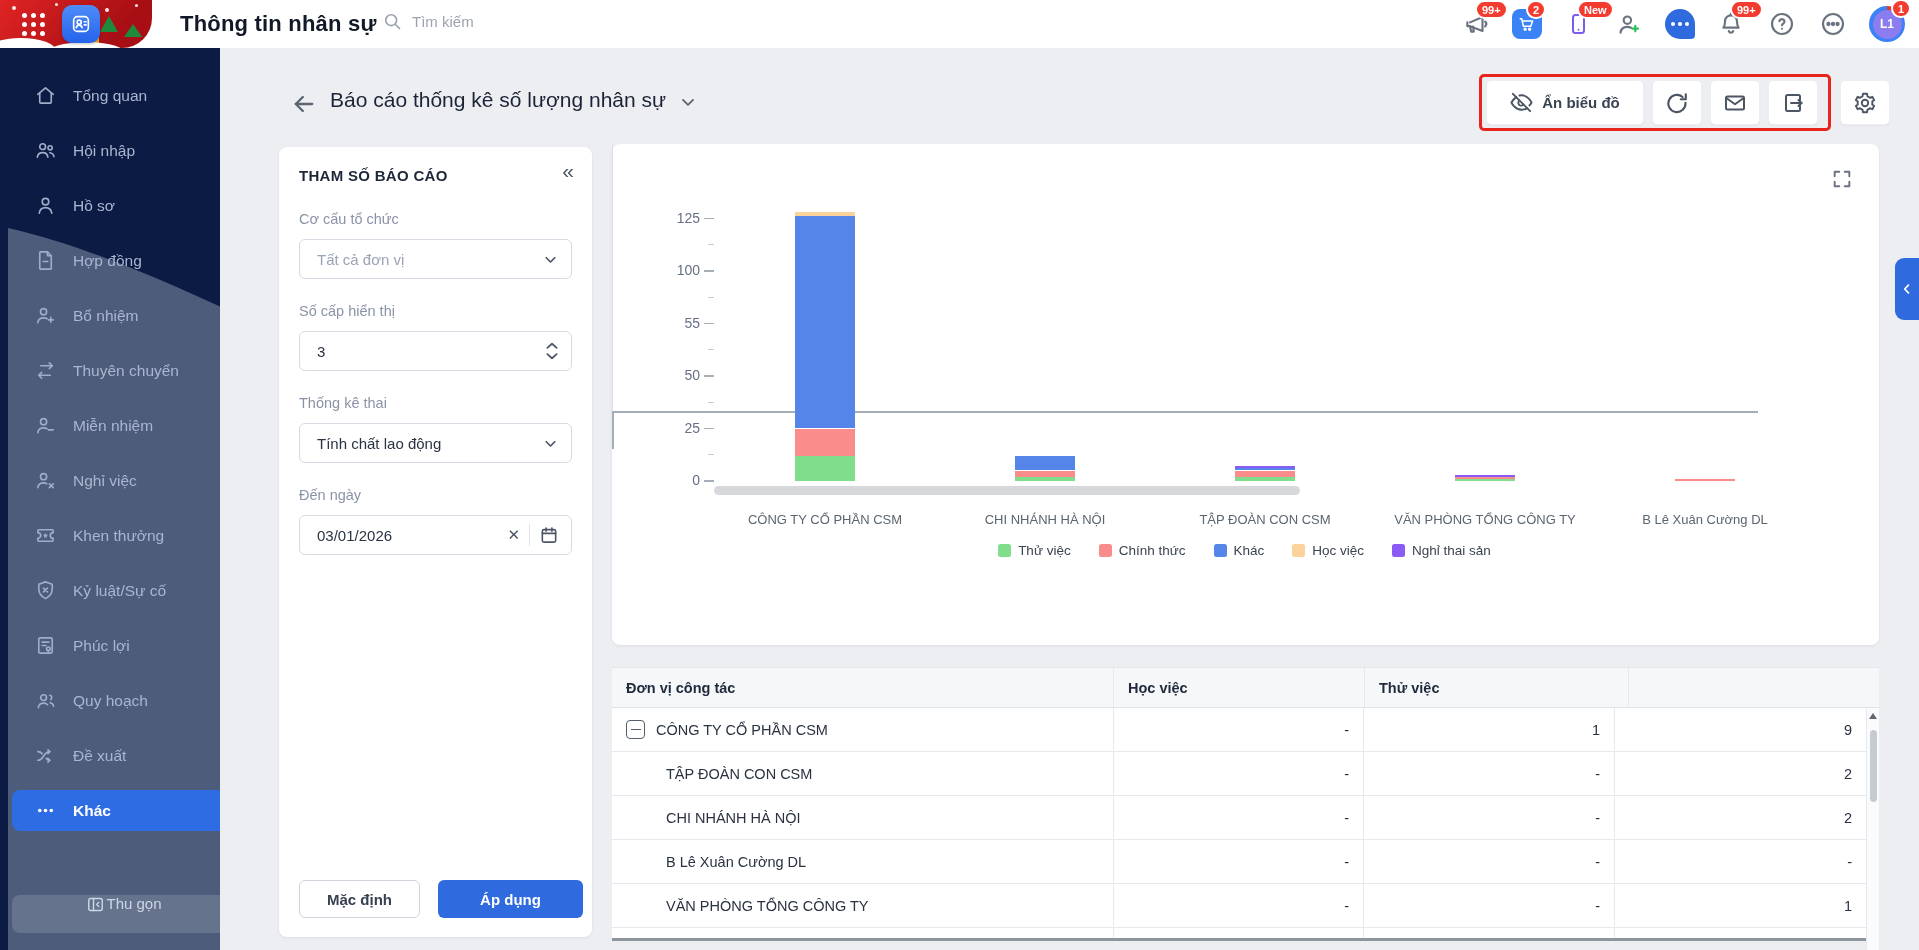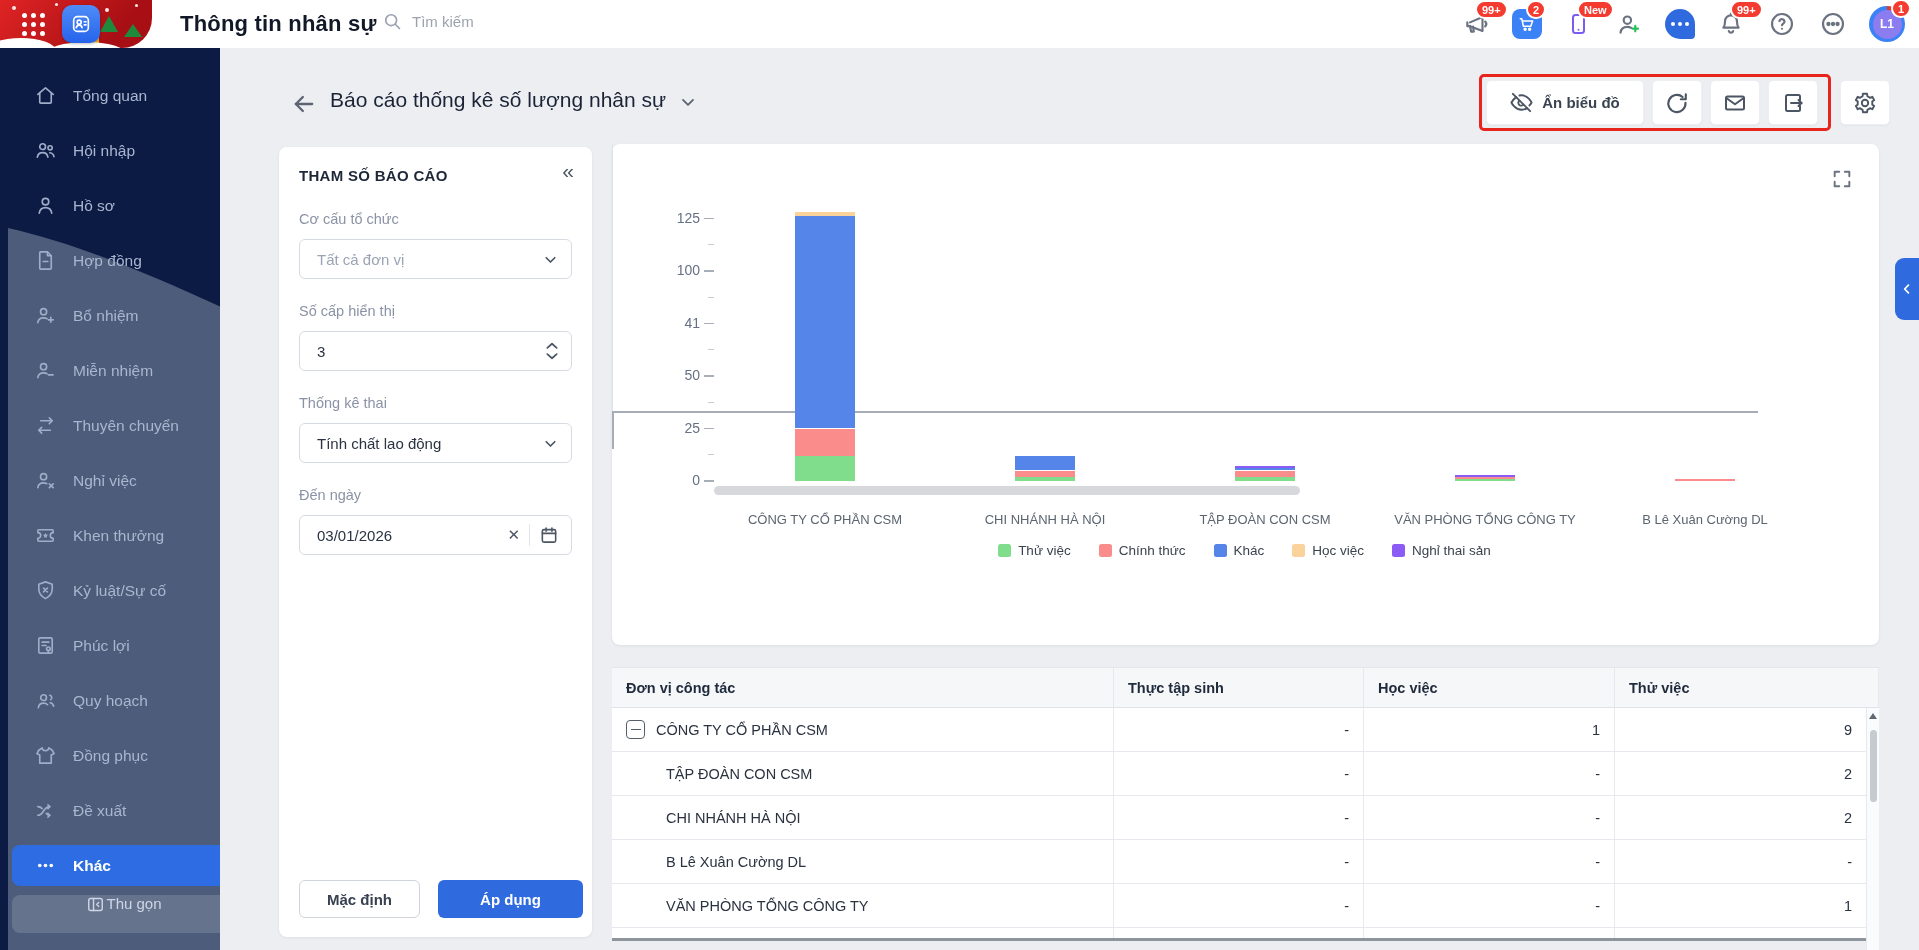--- a/index.html
+++ b/index.html
@@ -283,42 +283,42 @@
             <circle cx="10" cy="8" r="3.2"></circle>
             <path d="M4 19.5c.4-3.2 2.8-5 6-5 1.3 0 2.6.3 3.6.9"></path>
             <path d="M17.5 14v5M15 16.5h5"></path>
           </svg>
         </span>
         <span>Bổ nhiệm</span>
       </div>
       <div class="side-item">
         <span class="s-ic">
           <svg width="23" height="23" viewBox="0 0 24 24" fill="none" stroke="currentColor" stroke-width="1.7" stroke-linecap="round" stroke-linejoin="round">
-            <circle cx="10" cy="8" r="3.2"></circle>
-            <path d="M4 19.5c.4-3.2 2.8-5 6-5 1.3 0 2.6.3 3.6.9"></path>
-            <path d="M15 16.5h5"></path>
-          </svg>
-        </span>
-        <span>Miễn nhiệm</span>
-      </div>
-      <div class="side-item">
-        <span class="s-ic">
-          <svg width="23" height="23" viewBox="0 0 24 24" fill="none" stroke="currentColor" stroke-width="1.7" stroke-linecap="round" stroke-linejoin="round">
             <path d="M16 4l3 3-3 3"></path>
             <path d="M19 7H7"></path>
             <path d="M8 14l-3 3 3 3"></path>
             <path d="M5 17h12"></path>
           </svg>
         </span>
         <span>Thuyên chuyển</span>
       </div>
       <div class="side-item">
         <span class="s-ic">
           <svg width="23" height="23" viewBox="0 0 24 24" fill="none" stroke="currentColor" stroke-width="1.7" stroke-linecap="round" stroke-linejoin="round">
             <circle cx="10" cy="8" r="3.2"></circle>
+            <path d="M4 19.5c.4-3.2 2.8-5 6-5 1.3 0 2.6.3 3.6.9"></path>
+            <path d="M15 16.5h5"></path>
+          </svg>
+        </span>
+        <span>Miễn nhiệm</span>
+      </div>
+      <div class="side-item">
+        <span class="s-ic">
+          <svg width="23" height="23" viewBox="0 0 24 24" fill="none" stroke="currentColor" stroke-width="1.7" stroke-linecap="round" stroke-linejoin="round">
+            <circle cx="10" cy="8" r="3.2"></circle>
             <path d="M4 19.5c.4-3.2 2.8-5 6-5 1.2 0 2.4.3 3.4.8"></path>
             <path d="M16 15.5l4 4M20 15.5l-4 4"></path>
           </svg>
         </span>
         <span>Nghỉ việc</span>
       </div>
       <div class="side-item">
         <span class="s-ic">
           <svg width="23" height="23" viewBox="0 0 24 24" fill="none" stroke="currentColor" stroke-width="1.7" stroke-linecap="round" stroke-linejoin="round">
             <path d="M4 9V7a1 1 0 0 1 1-1h14a1 1 0 0 1 1 1v2a2.3 2.3 0 0 0 0 6v2a1 1 0 0 1-1 1H5a1 1 0 0 1-1-1v-2a2.3 2.3 0 0 0 0-6z"></path>
@@ -350,28 +350,20 @@
       <div class="side-item">
         <span class="s-ic">
           <svg width="23" height="23" viewBox="0 0 24 24" fill="none" stroke="currentColor" stroke-width="1.7" stroke-linecap="round" stroke-linejoin="round">
             <circle cx="10" cy="9" r="3"></circle>
             <path d="M4.5 19.5c.4-3 2.7-4.8 5.5-4.8 1.7 0 3.2.6 4.2 1.7"></path>
             <path d="M16.5 6.5a2.6 2.6 0 0 1 1 4.6"></path>
             <path d="M17 14.3c1.9.5 3.2 1.9 3.5 3.7"></path>
           </svg>
         </span>
         <span>Quy hoạch</span>
-      </div>
-      <div class="side-item">
-        <span class="s-ic">
-          <svg width="23" height="23" viewBox="0 0 24 24" fill="none" stroke="currentColor" stroke-width="1.7" stroke-linecap="round" stroke-linejoin="round">
-            <path d="M8.5 4 5 6.5 3 10l3 1.5V20h12v-8.5L21 10l-2-3.5L15.5 4c0 2-1.2 3-3.5 3s-3.5-1-3.5-3z"></path>
-          </svg>
-        </span>
-        <span>Đồng phục</span>
       </div>
       <div class="side-item">
         <span class="s-ic">
           <svg width="23" height="23" viewBox="0 0 24 24" fill="none" stroke="currentColor" stroke-width="1.7" stroke-linecap="round" stroke-linejoin="round">
             <path d="M4 17c3 0 4.5-2 6-4.5S13.5 8 16.5 8"></path>
             <path d="M14.5 6l2 2-2 2"></path>
             <path d="M4 8c2 0 3.4.8 4.5 2"></path>
             <path d="M12.8 15c1 1.2 2.3 2 3.7 2"></path>
             <path d="M14.5 15l2 2-2 2"></path>
           </svg>
@@ -516,21 +508,21 @@
     </svg>
   </div>
   <div id="plot">
       <div style="left: 101px; top: 70px; width: 1px; height: 267px; background: rgb(223, 227, 232);"></div>
       <div class="ytick-label" style="left: 18px; top: 328px;">0</div>
       <div class="tickstub" style="left: 92px; top: 336.25px; width: 10px; height: 1.6px;"></div>
       <div class="ytick-label" style="left: 18px; top: 275.5px;">25</div>
       <div class="tickstub" style="left: 92px; top: 283.75px; width: 10px; height: 1.6px;"></div>
       <div class="ytick-label" style="left: 18px; top: 223px;">50</div>
       <div class="tickstub" style="left: 92px; top: 231.25px; width: 10px; height: 1.6px;"></div>
-      <div class="ytick-label" style="left: 18px; top: 170.5px;">41</div>
+      <div class="ytick-label" style="left: 18px; top: 170.5px;">55</div>
       <div class="tickstub" style="left: 92px; top: 178.75px; width: 10px; height: 1.6px;"></div>
       <div class="ytick-label" style="left: 18px; top: 118px;">100</div>
       <div class="tickstub" style="left: 92px; top: 126.25px; width: 10px; height: 1.6px;"></div>
       <div class="ytick-label" style="left: 18px; top: 65.5px;">125</div>
       <div class="tickstub" style="left: 92px; top: 73.75px; width: 10px; height: 1.6px;"></div>
       <div class="minorstub" style="left: 96px; top: 310.25px; width: 6px; height: 1.2px;"></div>
       <div class="minorstub" style="left: 96px; top: 257.75px; width: 6px; height: 1.2px;"></div>
       <div class="minorstub" style="left: 96px; top: 205.25px; width: 6px; height: 1.2px;"></div>
       <div class="minorstub" style="left: 96px; top: 152.75px; width: 6px; height: 1.2px;"></div>
       <div class="minorstub" style="left: 96px; top: 100.25px; width: 6px; height: 1.2px;"></div>
@@ -581,21 +573,20 @@
           <span class="lg-sq" style="background: rgb(138, 92, 245);"></span>
           <span class="lg-lb">Nghỉ thai sản</span>
         </div>
       </div>
     </div>
 </div>
 
 <div id="table-card" class="abs">
   <div id="tbl-head">
       <div class="th" style="width: 502px;">Đơn vị công tác</div>
-      <div class="th" style="width: 250px;">Thực tập sinh</div>
       <div class="th" style="width: 251px;">Học việc</div>
       <div class="th" style="width: 264px;">Thử việc</div>
     </div>
   <div id="tbl-body">
       <div class="trow">
         <div class="td" style="width: 502px;">
           <span class="minus-box"></span>
           <span>CÔNG TY CỔ PHẦN CSM</span>
         </div>
         <div class="td num" style="width: 250px;">-</div>

